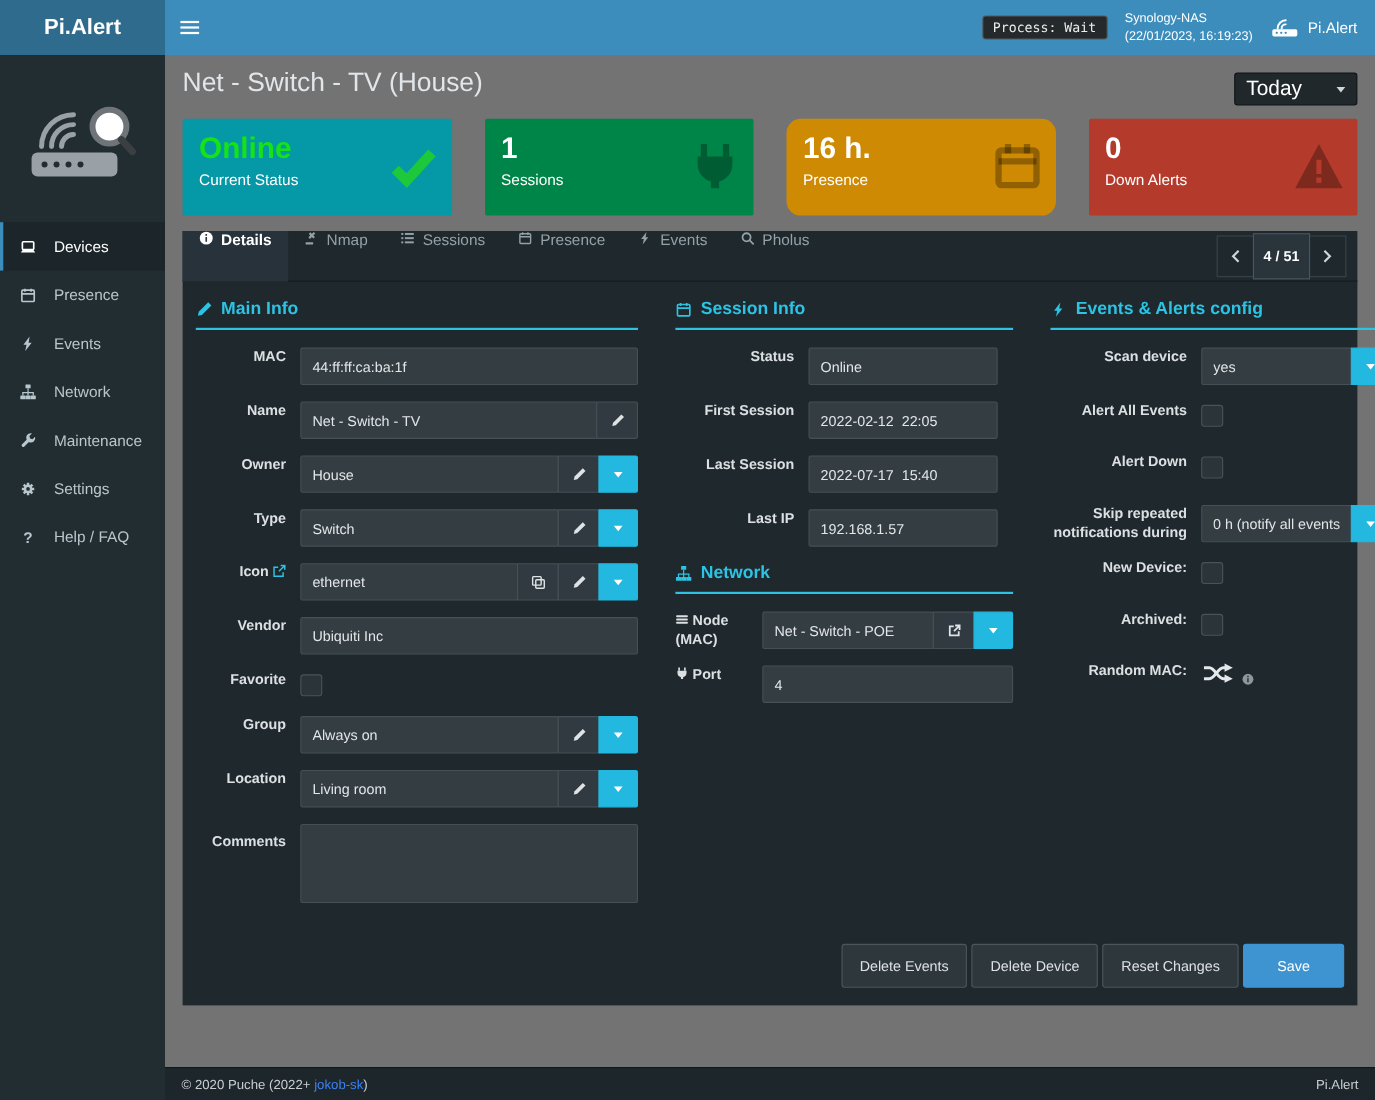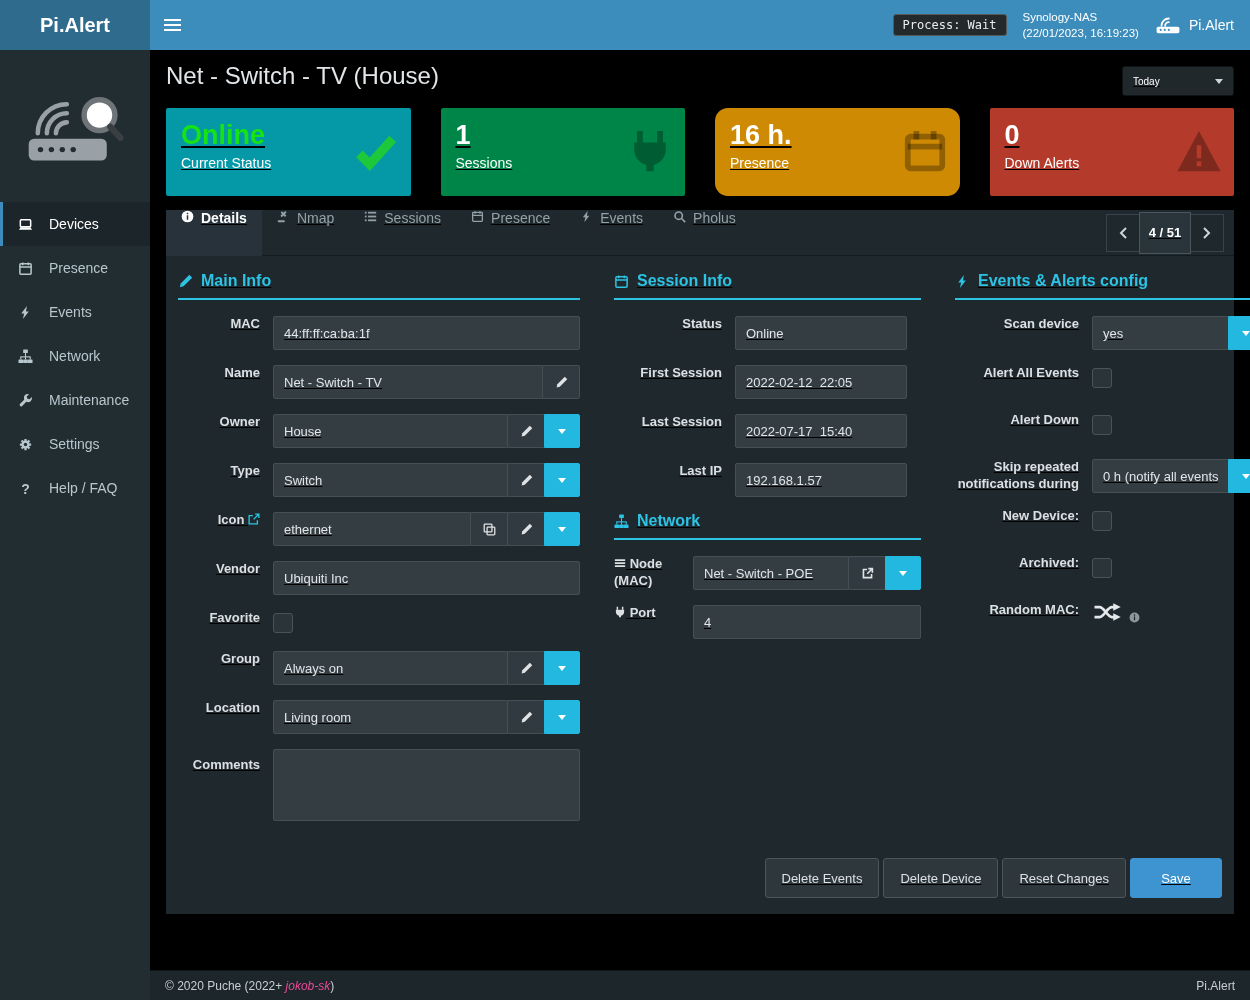--- a/index.html
+++ b/index.html
@@ -21,24 +21,24 @@
 
   
   .sidebar { position:absolute; top:50px; left:0; width:150px; bottom:0; background:#222d32; z-index:20; }
   .side-img { height:152px; display:flex; align-items:center; justify-content:center; }
   .nav-item { height:44px; display:flex; align-items:center; gap:16px; padding-left:15px; color:#b8c7ce; font-size:14px; cursor:pointer; border-left:3px solid transparent; }
   .nav-item .ic { width:15px; height:15px; flex:none; }
   .nav-item.active { background:#1b252a; color:#fff; border-left-color:#3c8dbc; }
   .qmark { font-weight:bold; font-size:14px; width:15px; text-align:center; }
 
   
-  .content { position:absolute; top:50px; left:150px; right:0; bottom:30px; background:#000000; overflow:hidden;text-decoration:underline; }
+  .content { position:absolute; top:50px; left:150px; right:0; bottom:30px; background:#737373; overflow:hidden; }
   .page-head { display:flex; align-items:flex-start; justify-content:space-between; padding:12px 16px 4px; }
   .page-head h1 { font-size:24px; font-weight:400; color:#e2e6e9; }
-  .period-select { width:112px; height:30px; background:#20282c; border:1px solid #0e1316; border-radius:3px; color:#fff; font-size:10px; display:flex; align-items:center; justify-content:space-between; padding:0 10px; cursor:pointer; margin-top:4px; }
+  .period-select { width:112px; height:30px; background:#20282c; border:1px solid #0e1316; border-radius:3px; color:#fff; font-size:19px; display:flex; align-items:center; justify-content:space-between; padding:0 10px; cursor:pointer; margin-top:4px; }
 
   
   .cards { display:grid; grid-template-columns:repeat(4,1fr); gap:30px; padding:8px 16px 0; }
   .card { height:88px; border-radius:2px; position:relative; padding:12px 15px; color:#fff; overflow:hidden; }
   .card-value { font-size:27px; font-weight:bold; line-height:1.15; }
   .card-label { font-size:14px; margin-top:4px; }
   .card-icon { position:absolute; right:12px; top:20px; width:46px; height:46px; color:rgba(0,0,0,0.3); }
   .card-icon.lit { color:#1dc93a; }
 
   
@@ -82,21 +82,21 @@
   .shuffle-ic { width:30px; height:20px; color:#e4e8ea; }
   .info-ic { width:11px; height:11px; color:#8e979c; margin-left:7px; margin-top:10px; }
 
   
   .actions { display:flex; justify-content:flex-end; gap:4px; padding:14px 12px 16px; }
   .btn { height:40px; padding:0 16px; background:#2e373c; border:1px solid #4c565d; border-radius:3px; color:#dde1e4; font-size:13px; font-family:inherit; cursor:pointer; }
   .btn.primary { background:#3e94d1; border-color:#3e94d1; color:#fff; min-width:92px; }
 
   
   .footerbar { position:absolute; bottom:0; left:150px; right:0; height:30px; background:#1d262b; border-top:1px solid #10171b; display:flex; align-items:center; justify-content:space-between; padding:0 15px; font-size:12px; color:#c9ced2; z-index:10; }
-  .footerbar a { color:#ec4899; text-decoration:none; cursor:pointer;font-style:italic; }
+  .footerbar a { color:#3b82f6; text-decoration:none; cursor:pointer; }
 </style>
 </head>
 <body>
 
 <header class="topbar">
   <div class="brand">Pi.Alert</div>
   <div class="topnav">
     <div class="hamburger">
         <span></span>
         <span></span>

